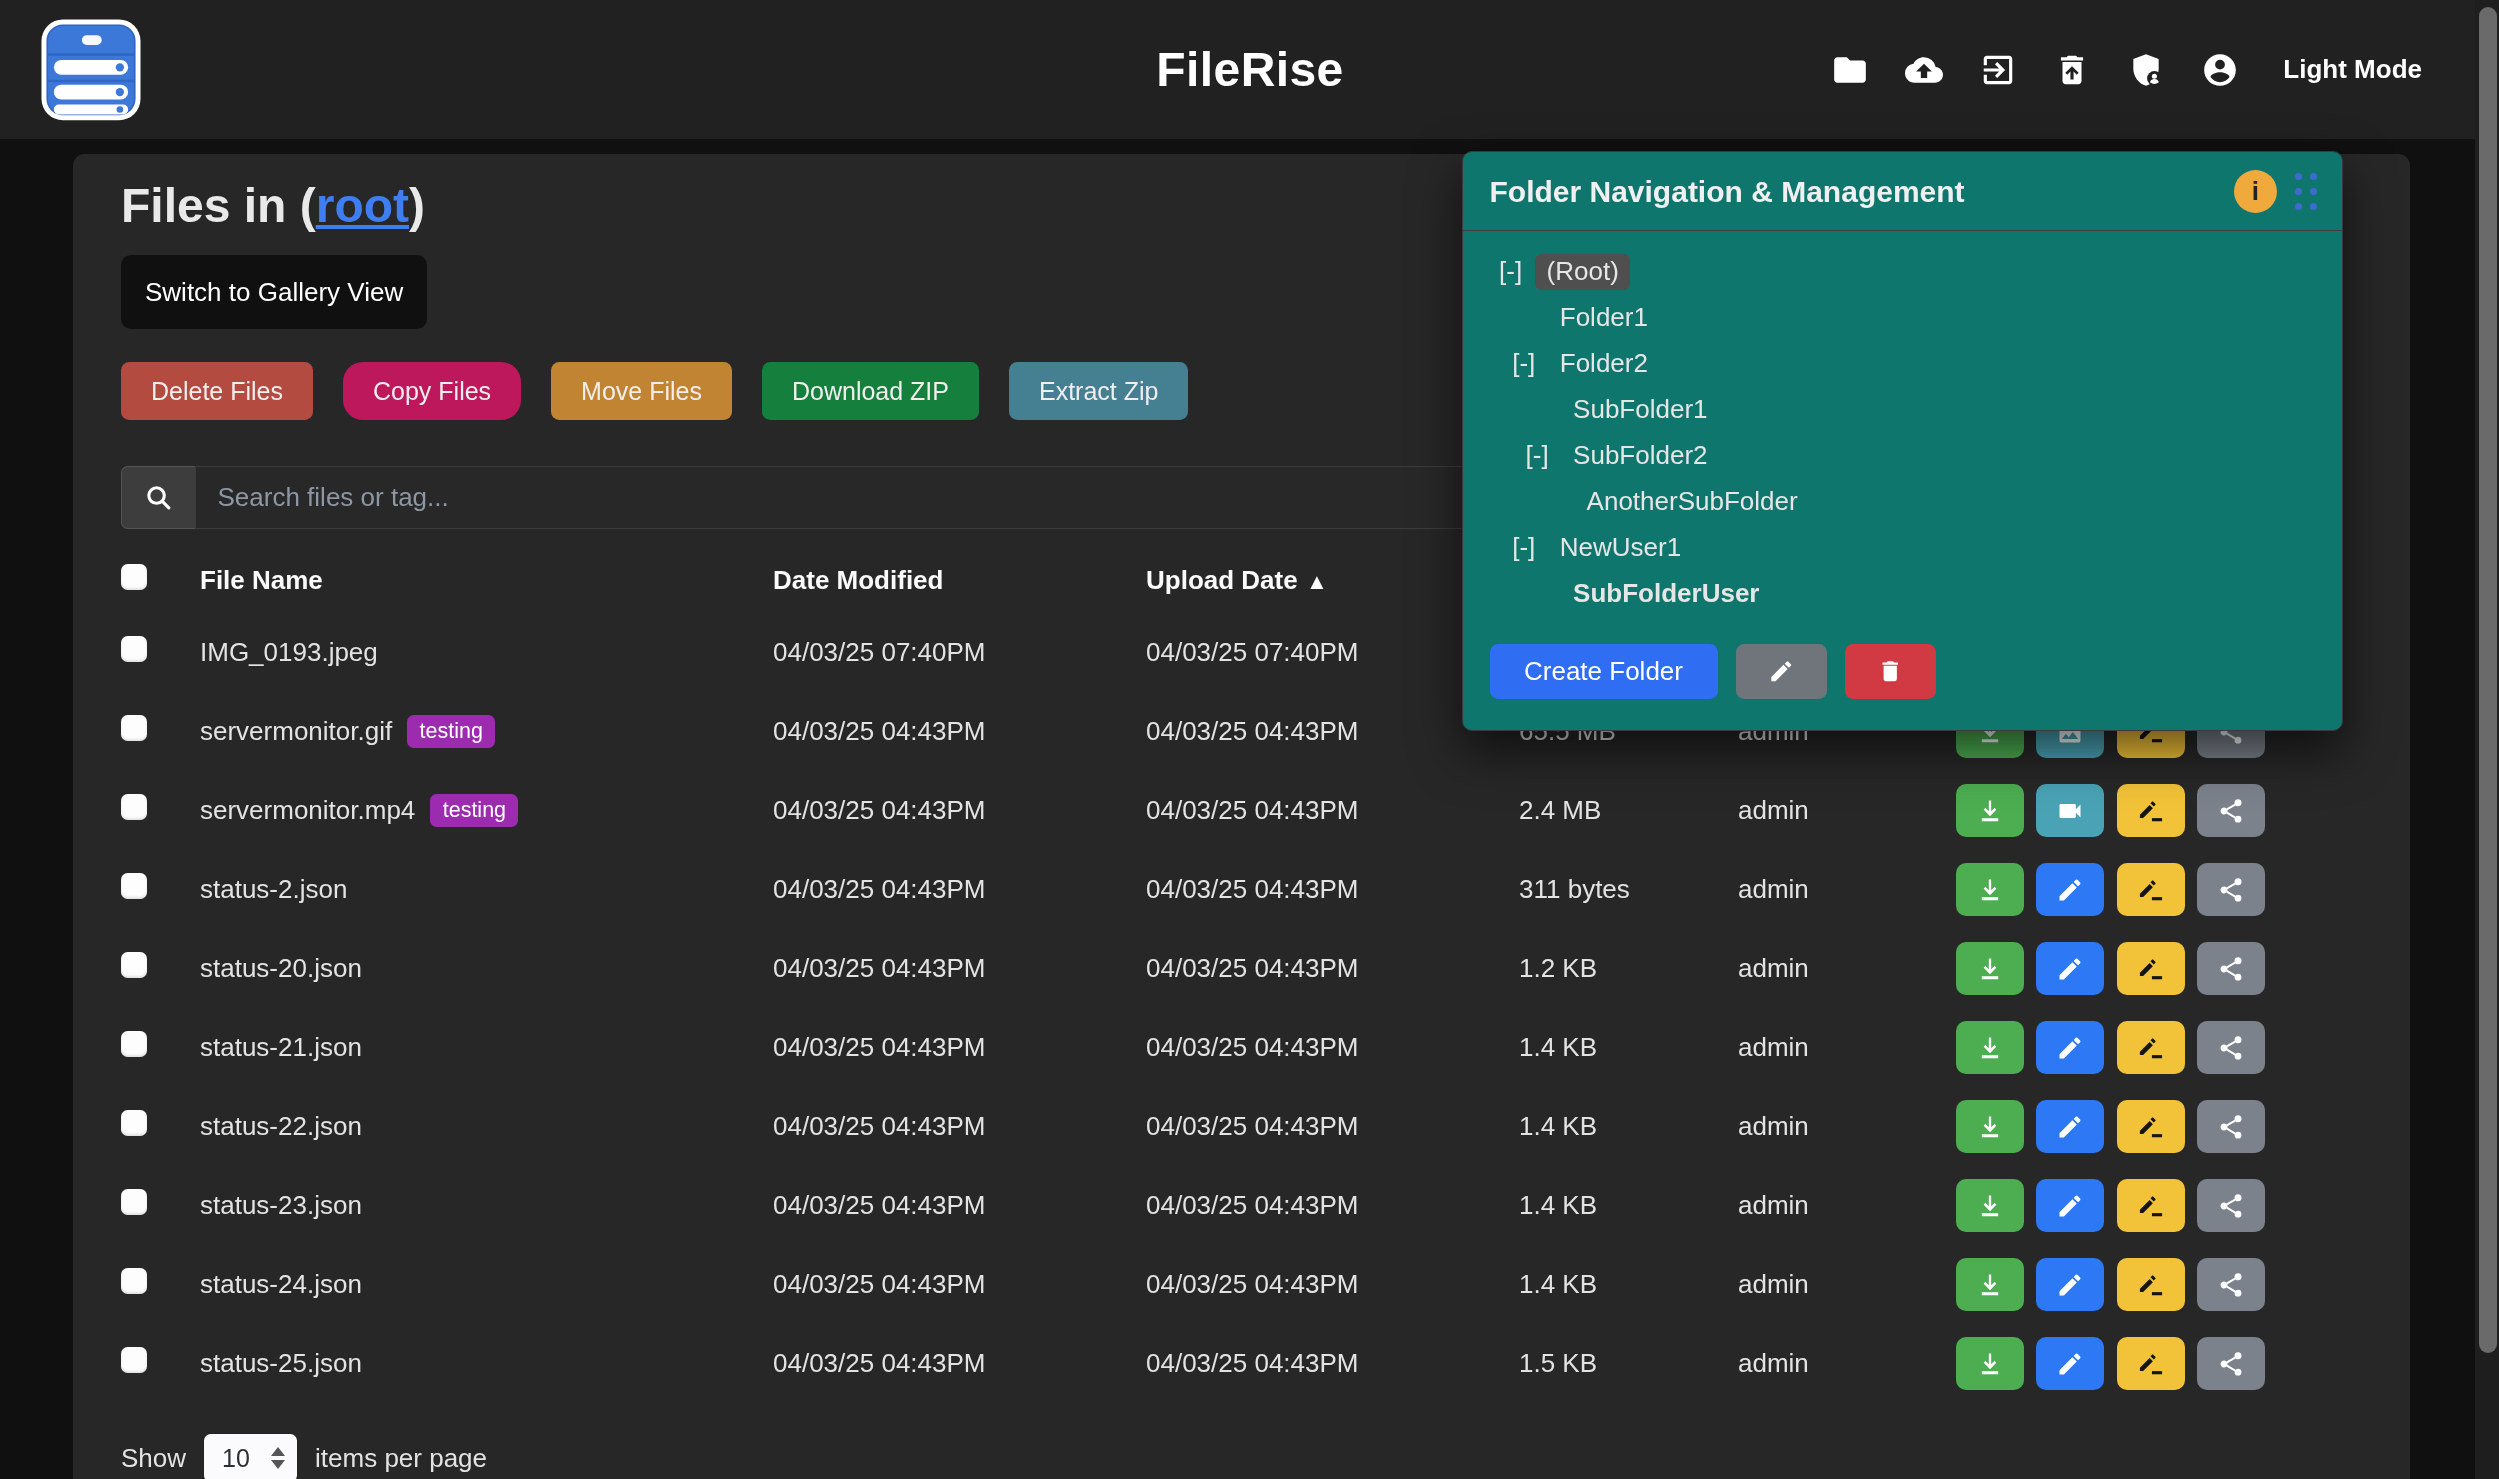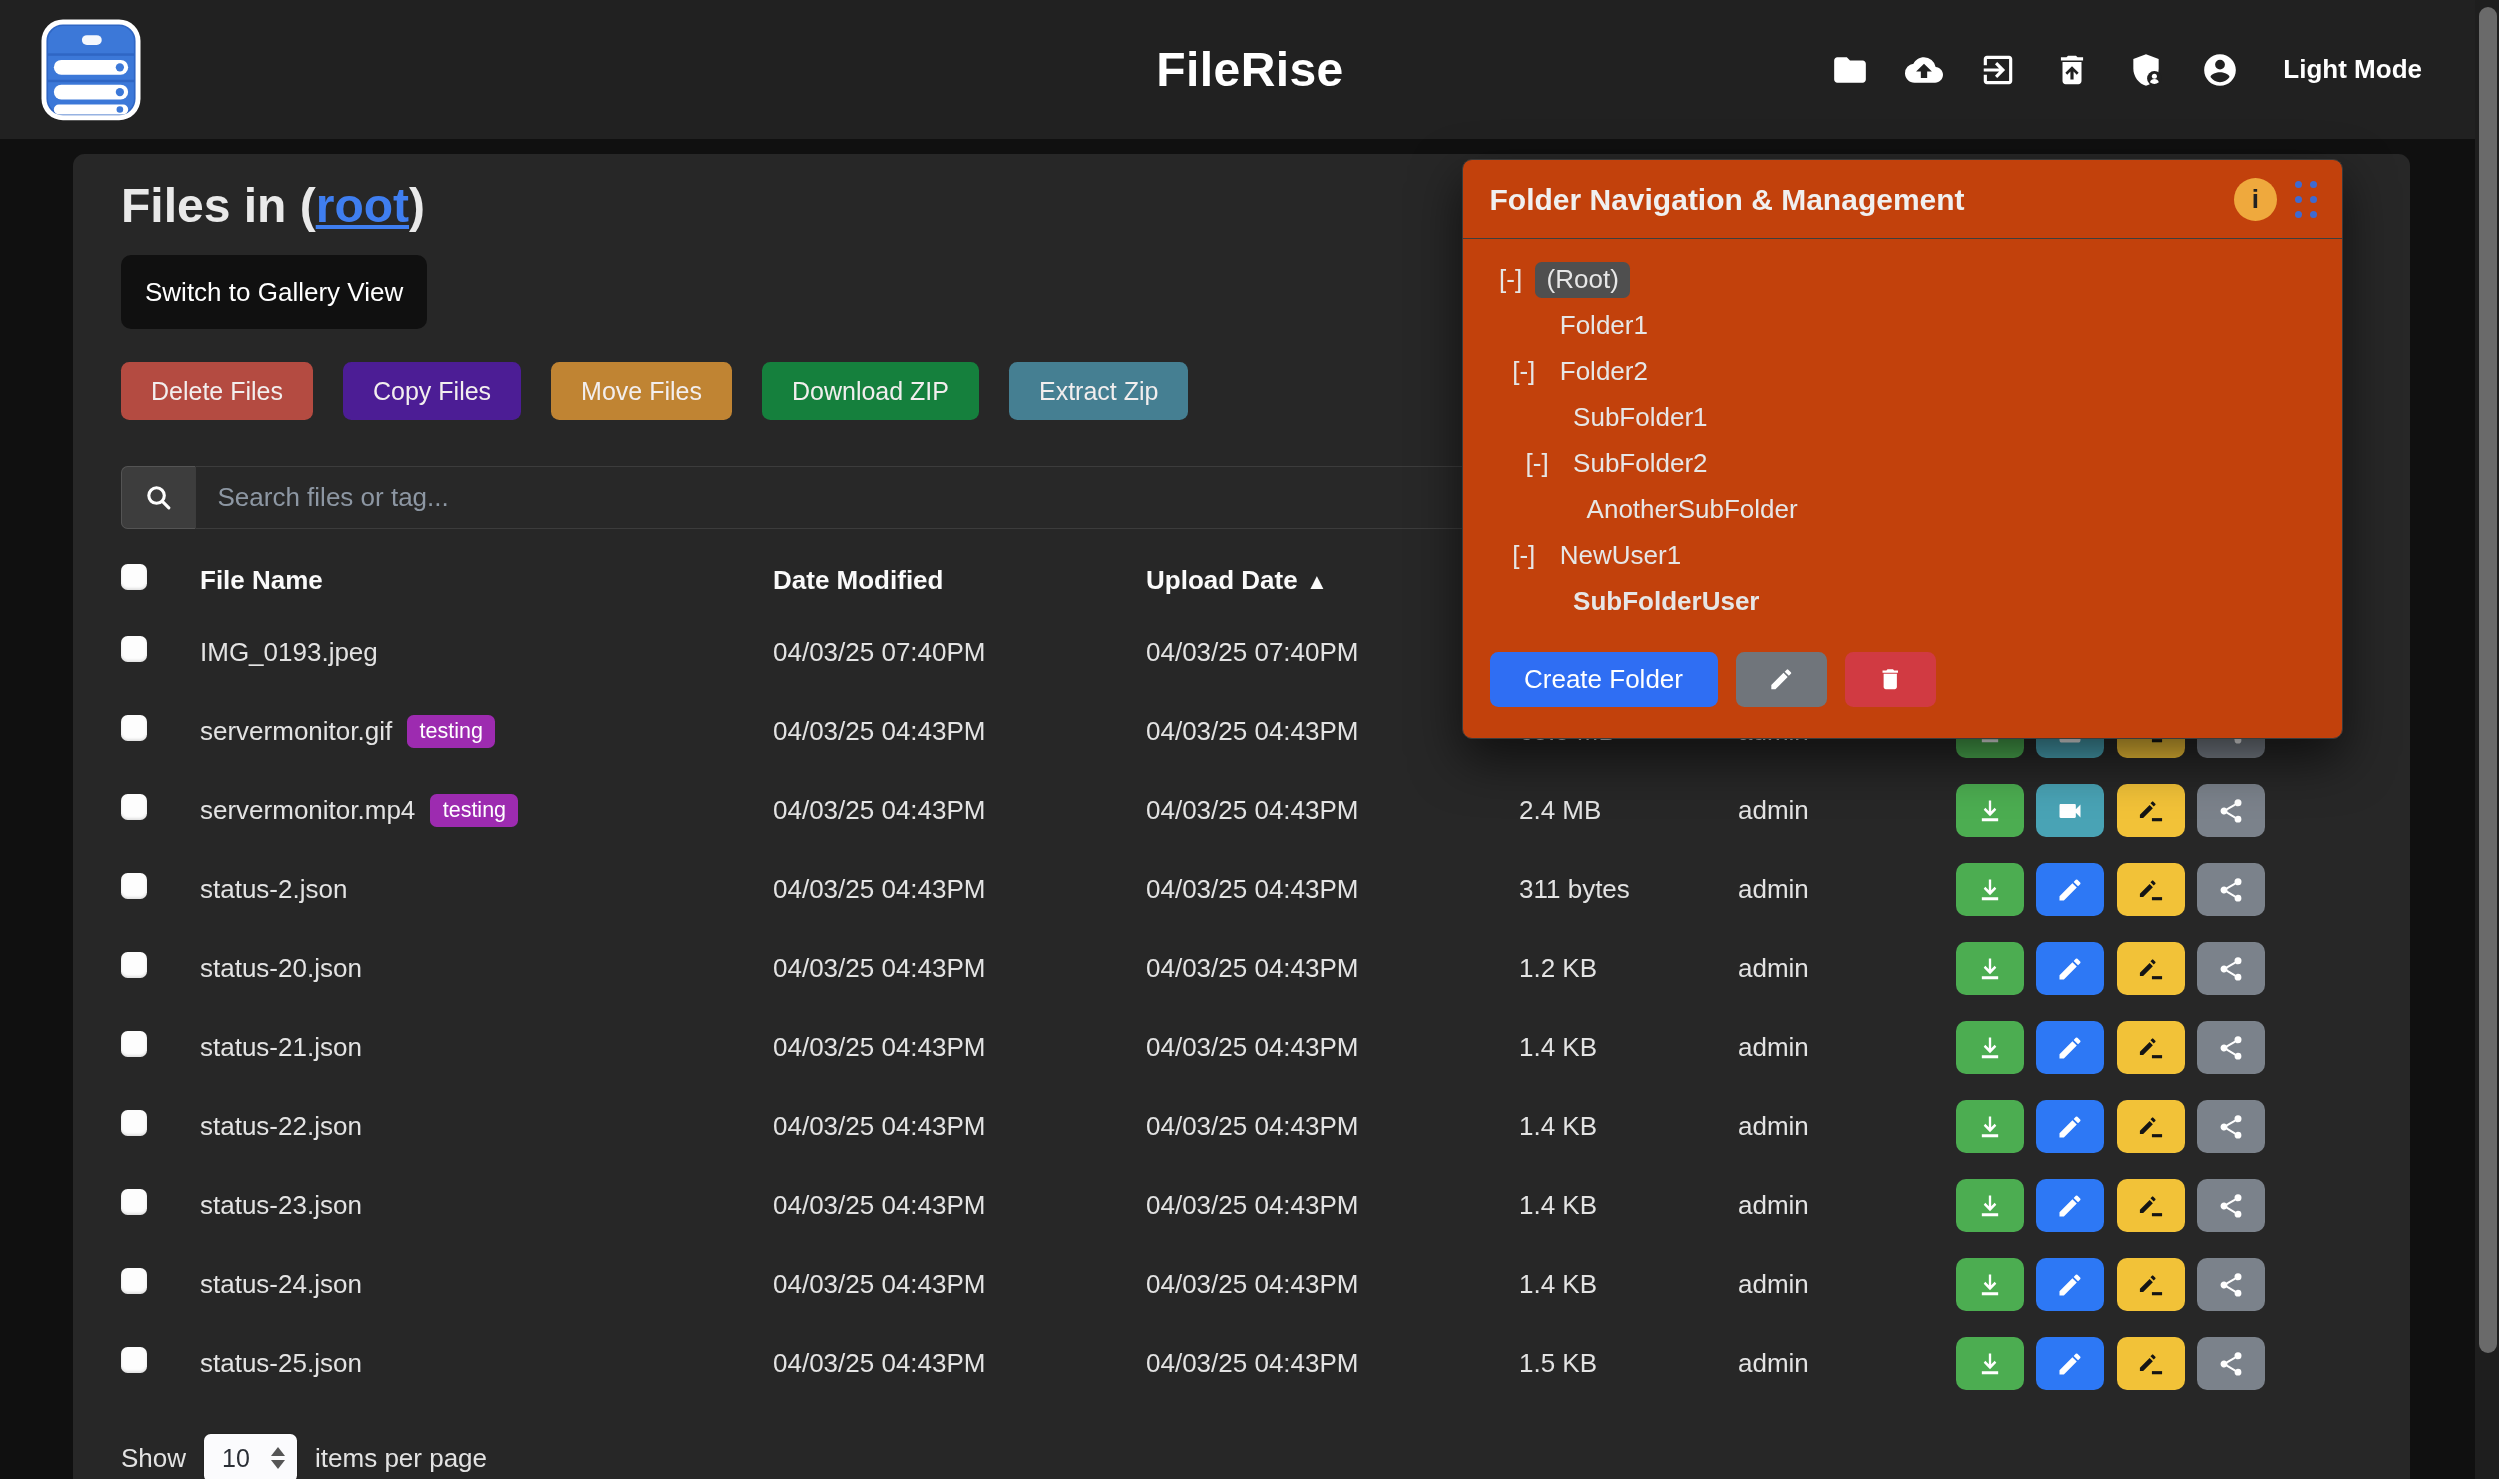--- a/index.html
+++ b/index.html
@@ -23,21 +23,21 @@
   .card { position:absolute; left:73px; top:154px; width:2337px; height:1389px; background:#272727;
     border-radius:11.6px; z-index:1; padding:25px 48px 0 48px; }
   h1 { color:#e9e9e9; font-size:48px; font-weight:bold; line-height:53px; }
   h1 .lnk { color:#3f7ef0; text-decoration:underline; cursor:pointer; }
   .gallery-btn { display:inline-block; margin-top:23px; height:74px; padding:0 24px; background:#101010;
     color:#fff; font-size:26px; border:none; border-radius:10px; cursor:pointer; }
 
   .toolbar { display:flex; gap:30px; margin-top:33px; }
   .tbtn { height:58px; padding:0 30px; border:none; border-radius:8.3px; color:#f2eeee; font-size:25px; cursor:pointer; }
   .tbtn.delete  { background:#b44b41; }
-  .tbtn.copy    { background:#4c1d95; }
+  .tbtn.copy    { background:#be185d;border-radius:20px; }
   .tbtn.move    { background:#c08433; }
   .tbtn.dlzip   { background:#15803d; }
   .tbtn.extract { background:#457f92; }
 
   .searchbar { display:flex; margin-top:46px; height:63px; width:2167px; }
   .search-prefix { width:74px; background:#3d3d3d; border:1.7px solid #545454; border-right:none;
     border-radius:6.6px 0 0 6.6px; display:flex; align-items:center; justify-content:center; color:#fff; }
   .search-prefix svg { width:31px; height:31px; }
   .search-input { flex:1; background:#282828; border:1.7px solid #3c3c3c; border-radius:0 6.6px 6.6px 0;
     color:#ddd; font-size:26px; padding:0 21.5px; outline:none; }
@@ -68,21 +68,21 @@
   .pselect { width:93px; height:48px; background:#fbfbfd; border-radius:6.6px; display:flex; align-items:center;
     padding:0 11.6px 0 18px; color:#2b2f36; font-size:25px; cursor:pointer;
     box-shadow:0 0.8px 1.7px rgba(0,0,0,.4); }
   .pselect .val { flex:1; }
   .arrows { display:flex; flex-direction:column; gap:4.1px; }
   .arrows i { display:block; width:0; height:0; border-left:7.4px solid transparent; border-right:7.4px solid transparent; }
   .arrows .up { border-bottom:9px solid #555; }
   .arrows .down { border-top:9px solid #555; }
 
   
-  .panel { position:absolute; left:1462px; top:159px; width:881px; height:580px; background:#c2410c;
+  .panel { position:absolute; left:1462px; top:151px; width:881px; height:580px; background:#0f766e;
     border:0.8px solid #3a3a3a; border-radius:10px; z-index:5; box-shadow:0 20px 50px rgba(0,0,0,.6);
     display:flex; flex-direction:column; }
   .panel-head { display:flex; align-items:center; padding:18px 25px 16.5px 26.5px; border-bottom:1.7px solid #3e3e3e; }
   .panel-title { flex:1; color:#f0f0f0; font-size:30px; font-weight:bold; white-space:nowrap; overflow:hidden; }
   .info-badge { width:43px; height:43px; border-radius:50%; background:#efa93d; color:#222; font-size:26px;
     font-weight:800; display:flex; align-items:center; justify-content:center; cursor:pointer; flex:none; }
   .drag-handle { margin-left:18px; display:grid; grid-template-columns:repeat(2,7.4px); grid-auto-rows:7.4px;
     gap:7.4px; cursor:grab; flex:none; }
   .drag-handle b { width:7.4px; height:7.4px; border-radius:50%; background:#3e6ad1; }
   .tree { list-style:none; padding:18px 16.5px 0 36px; flex:1; }

